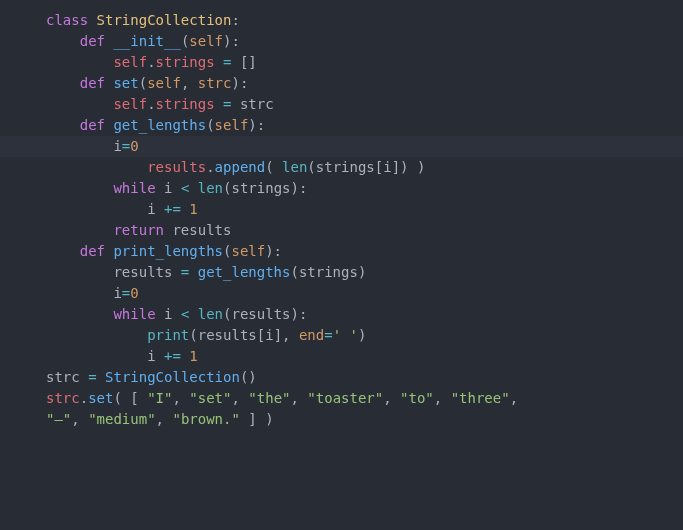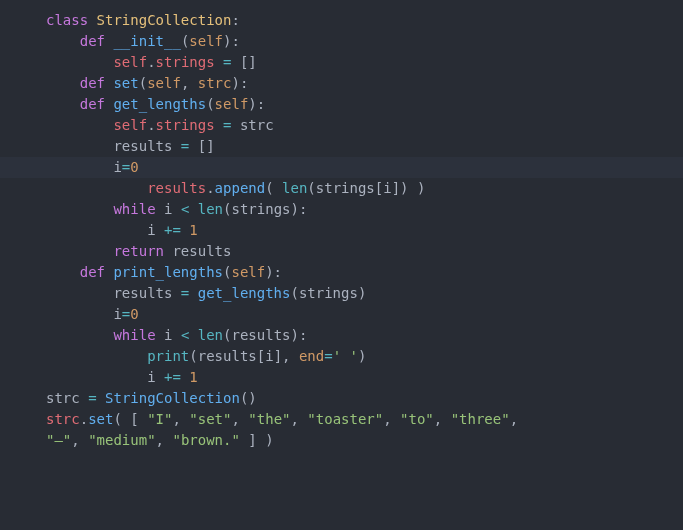--- a/index.html
+++ b/index.html
@@ -67,29 +67,25 @@
     <div class="line">
       <div class="gutter"></div>
       <div class="code"><span class="plain">        </span><span class="self">self</span><span class="punct">.</span><span class="attr">strings</span><span class="plain"> </span><span class="op">=</span><span class="plain"> </span><span class="punct">[]</span></div>
     </div>
     <div class="line">
       <div class="gutter"></div>
       <div class="code"><span class="plain">    </span><span class="kw">def </span><span class="fn-name">set</span><span class="punct">(</span><span class="param">self</span><span class="punct">, </span><span class="param">strc</span><span class="punct">):</span></div>
     </div>
     <div class="line">
       <div class="gutter"></div>
-      <div class="code"><span class="plain">    </span><span class="kw">def </span><span class="fn-name">get_lengths</span><span class="punct">(</span><span class="param">self</span><span class="punct">):</span></div>
-    </div>
-    <div class="line">
-      <div class="gutter"></div>
       <div class="code"><span class="plain">        </span><span class="self">self</span><span class="punct">.</span><span class="attr">strings</span><span class="plain"> </span><span class="op">=</span><span class="plain"> strc</span></div>
     </div>
     <div class="line">
       <div class="gutter"></div>
-      <div class="code"><span class="plain">        results </span><span class="op">=</span><span class="plain"> </span><span class="punct">[]</span></div>
+      <div class="code"><span class="plain">    </span><span class="kw">def </span><span class="fn-name">get_lengths</span><span class="punct">(</span><span class="param">self</span><span class="punct">):</span></div>
     </div>
     <div class="line highlighted">
       <div class="gutter"></div>
       <div class="code"><span class="plain">        i</span><span class="op">=</span><span class="num">0</span></div>
     </div>
     <div class="line">
       <div class="gutter"></div>
       <div class="code"><span class="plain">            </span><span class="var">results</span><span class="punct">.</span><span class="fn-name">append</span><span class="punct">( </span><span class="builtin">len</span><span class="punct">(</span><span class="plain">strings</span><span class="punct">[</span><span class="plain">i</span><span class="punct">]) )</span></div>
     </div>
     <div class="line">

